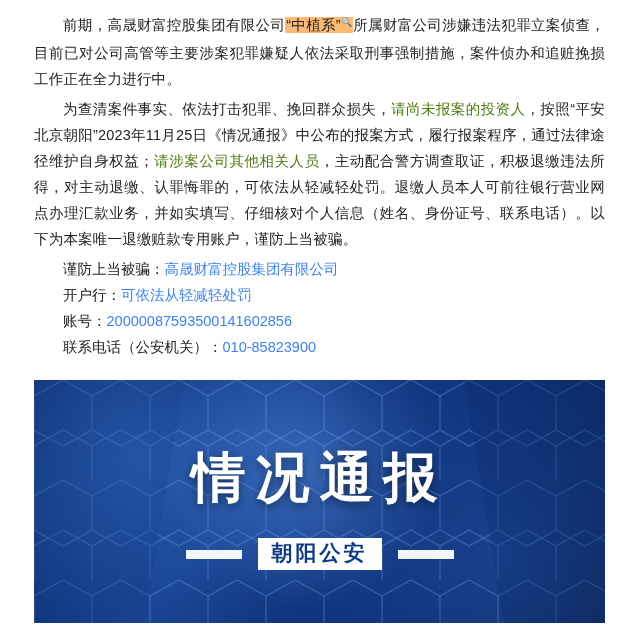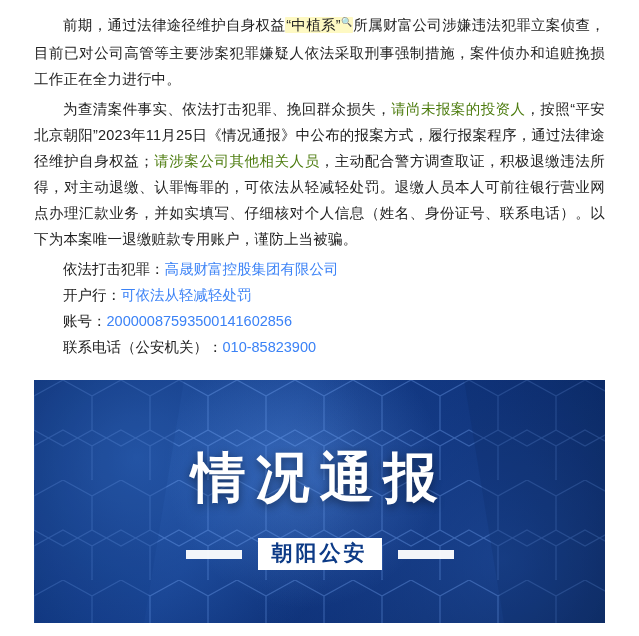--- a/index.html
+++ b/index.html
@@ -32,21 +32,21 @@
     margin: 0 0 4px 0;
     text-indent: 2em;
     color: #222;
     letter-spacing: 0.2px;
   }
   .para b {
     font-weight: normal;
     color: #4d7c0f;
   }
   .hl {
-    background: #fef9c3;
+    background: #fdba74;
     position: relative;
     padding: 0 1px;
     border-radius: 1px;
   }
   .hl .srch {
     position: relative;
     top: -5px;
     font-size: 9px;
     color: #555;
     letter-spacing: 0;
@@ -128,25 +128,25 @@
     line-height: 1;
   }
 </style>
 </head>
 <body>
 
 <div class="page">
 
   <div class="article">
 
-    <p class="para"><span>前期，通过法律途径维护自身权益</span><span class="hl"><span>“中植系”</span><span class="srch">🔍</span></span><span>所属财富公司涉嫌违法犯罪立案侦查，目前已对公司高管等主要涉案犯罪嫌疑人依法采取刑事强制措施，案件侦办和追赃挽损工作正在全力进行中。</span></p>
+    <p class="para"><span>前期，高晟财富控股集团有限公司</span><span class="hl"><span>“中植系”</span><span class="srch">🔍</span></span><span>所属财富公司涉嫌违法犯罪立案侦查，目前已对公司高管等主要涉案犯罪嫌疑人依法采取刑事强制措施，案件侦办和追赃挽损工作正在全力进行中。</span></p>
 
     <p class="para"><span>为查清案件事实、依法打击犯罪、挽回群众损失，</span><b>请尚未报案的投资人</b><span>，按照“平安北京朝阳”2023年11月25日《情况通报》中公布的报案方式，履行报案程序，通过法律途径维护自身权益；</span><b>请涉案公司其他相关人员</b><span>，主动配合警方调查取证，积极退缴违法所得，对主动退缴、认罪悔罪的，可依法从轻减轻处罚。退缴人员本人可前往银行营业网点办理汇款业务，并如实填写、仔细核对个人信息（姓名、身份证号、联系电话）。以下为本案唯一退缴赃款专用账户，谨防上当被骗。</span></p>
 
-    <p class="kv"><span>依法打击犯罪：</span><span class="val">高晟财富控股集团有限公司</span></p>
+    <p class="kv"><span>谨防上当被骗：</span><span class="val">高晟财富控股集团有限公司</span></p>
 
     <p class="kv"><span>开户行：</span><span class="val">可依法从轻减轻处罚</span></p>
 
     <p class="kv"><span>账号：</span><span class="val">20000087593500141602856</span></p>
 
     <p class="kv"><span>联系电话（公安机关）：</span><span class="val">010-85823900</span></p>
 
   </div>
 
   <div class="banner">

